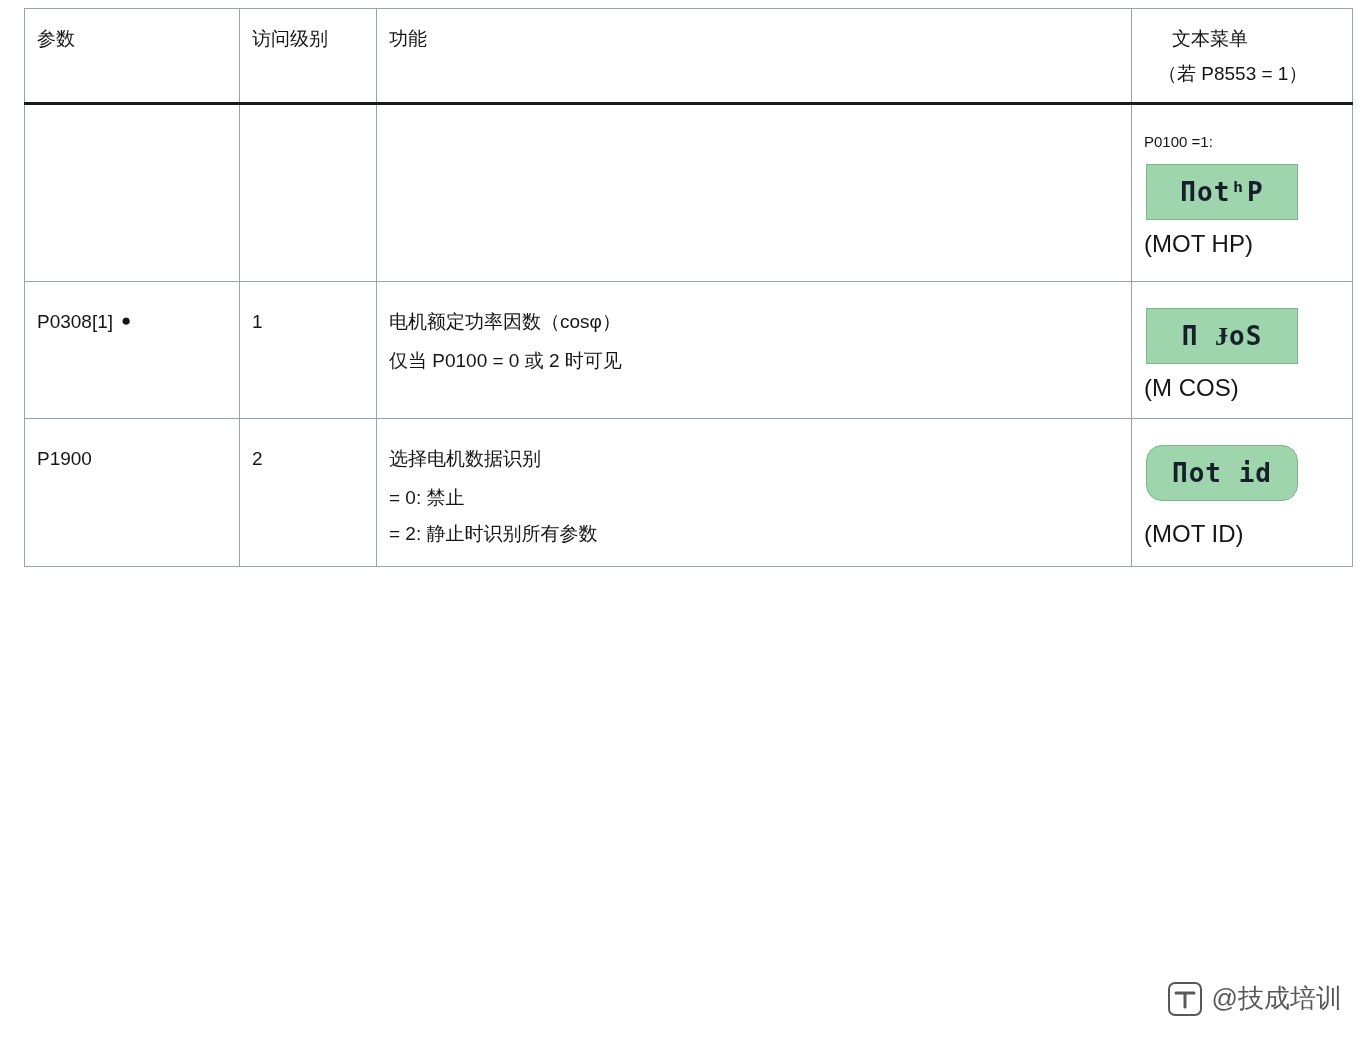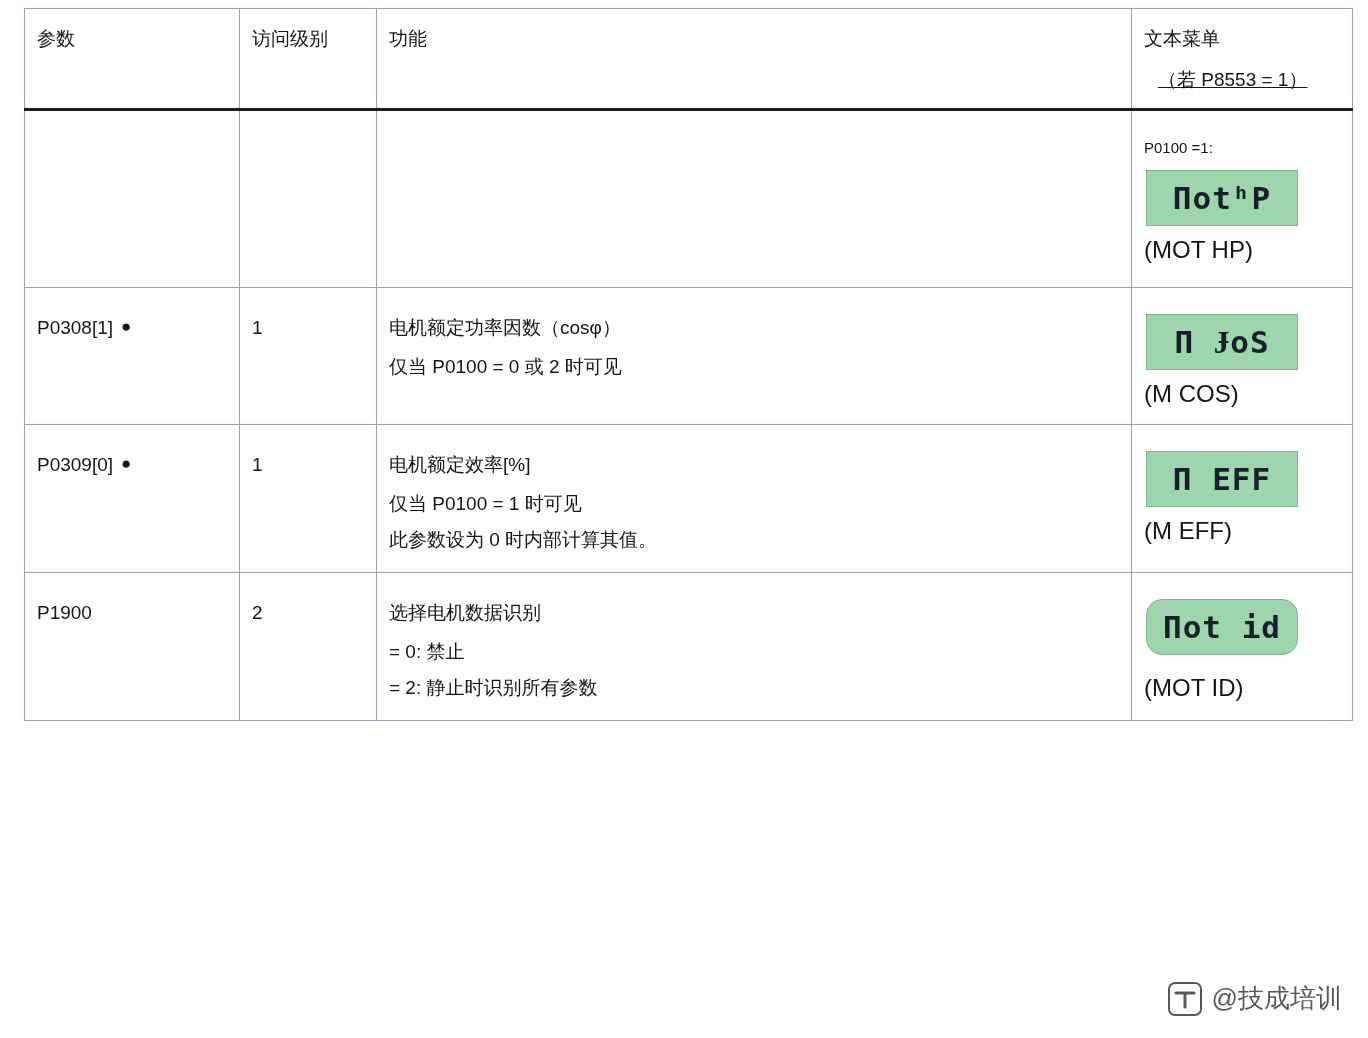--- a/index.html
+++ b/index.html
@@ -42,26 +42,25 @@
   col.c4 { width: 221px; }
 
   tr.header-row td {
     border-bottom: 3px solid #1b1b1b;
     padding-top: 16px;
     padding-bottom: 20px;
   }
   tr.header-row td.hdr-menu {
     padding-bottom: 14px;
   }
-  .hdr-line { display: block; }
+  .hdr-line { display: block; margin-left: 28px; }
   .hdr-sub {
     display: block;
     padding-left: 14px;
-    margin-top: 12px;
-    text-decoration: underline;
+    margin-top: 6px;
   }
 
   .cell-title {
     display: block;
     margin-bottom: 10px;
   }
   .cell-note {
     display: block;
     margin-bottom: 8px;
   }
@@ -87,21 +86,21 @@
     margin-bottom: 10px;
   }
   .lcd {
     display: block;
     width: 152px;
     height: 56px;
     background: #9ed5ad;
     border: 1px solid #7ab58c;
     color: #17202a;
     font-family: "DejaVu Sans Mono", monospace;
-    font-size: 31px;
+    font-size: 26px;
     font-weight: bold;
     letter-spacing: 1px;
     text-align: center;
     line-height: 54px;
     margin: 0 0 6px 2px;
   }
   .lcd.small-gap { margin-bottom: 21px; border-radius: 16px; }
   .caption {
     display: block;
     font-size: 24px;
@@ -186,35 +185,20 @@
         <td>
           <span class="cell-title">电机额定功率因数（cosφ）</span>
           <span class="cell-note">仅当 P0100 = 0 或 2 时可见</span>
         </td>
         <td class="menu-cell">
           <span class="lcd">Π ɈoS</span>
           <span class="caption">(M COS)</span>
         </td>
       </tr>
 
-      <tr class="r-eff">
-        <td>
-          <span class="param-id">P0309[0]</span><span class="bullet">●</span>
-        </td>
-        <td>1</td>
-        <td>
-          <span class="cell-title">电机额定效率[%]</span>
-          <span class="cell-note">仅当 P0100 = 1 时可见</span>
-          <span class="cell-note">此参数设为 0 时内部计算其值。</span>
-        </td>
-        <td class="menu-cell">
-          <span class="lcd">Π EFF</span>
-          <span class="caption">(M EFF)</span>
-        </td>
-      </tr>
 
 
 
       <tr class="r-id">
         <td>
           <span class="param-id">P1900</span>
         </td>
         <td>2</td>
         <td>
           <span class="cell-title">选择电机数据识别</span>

